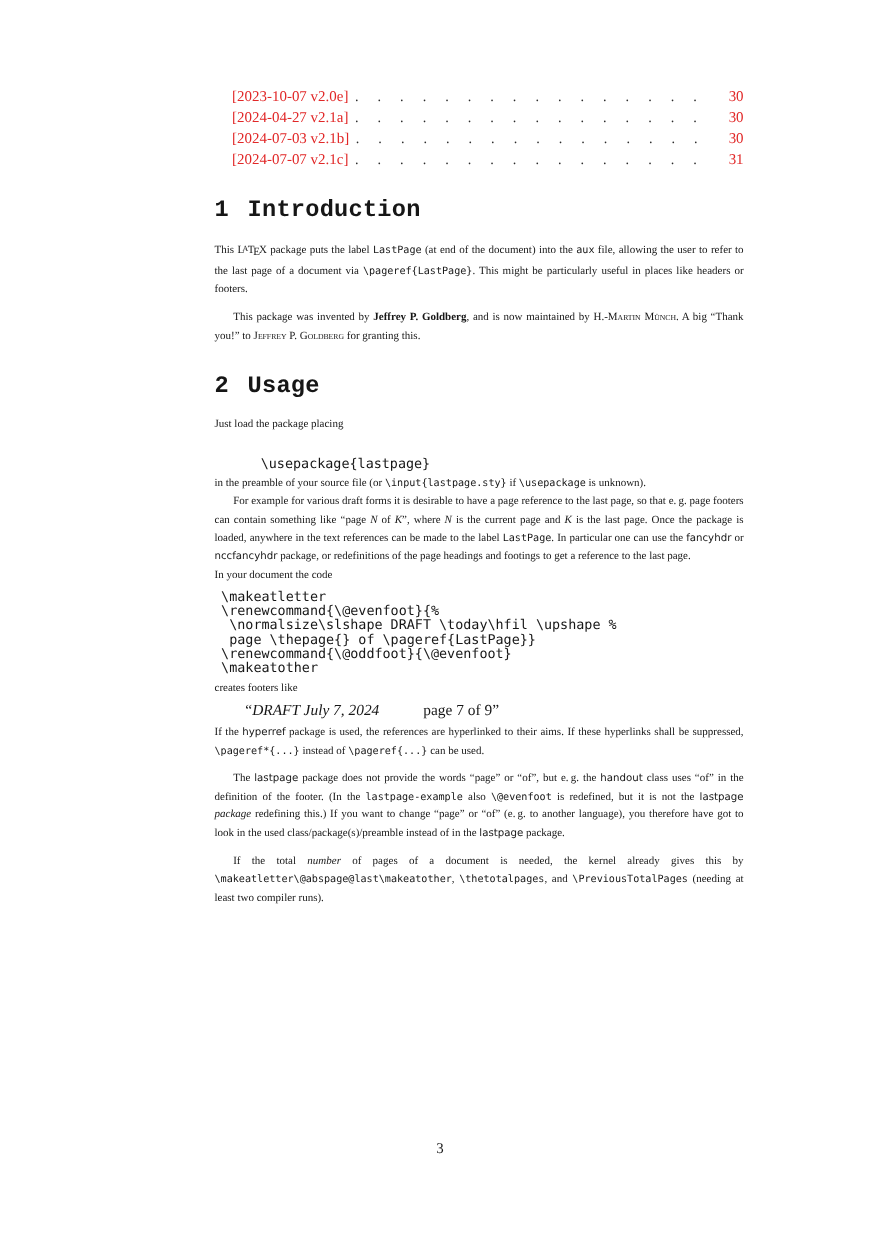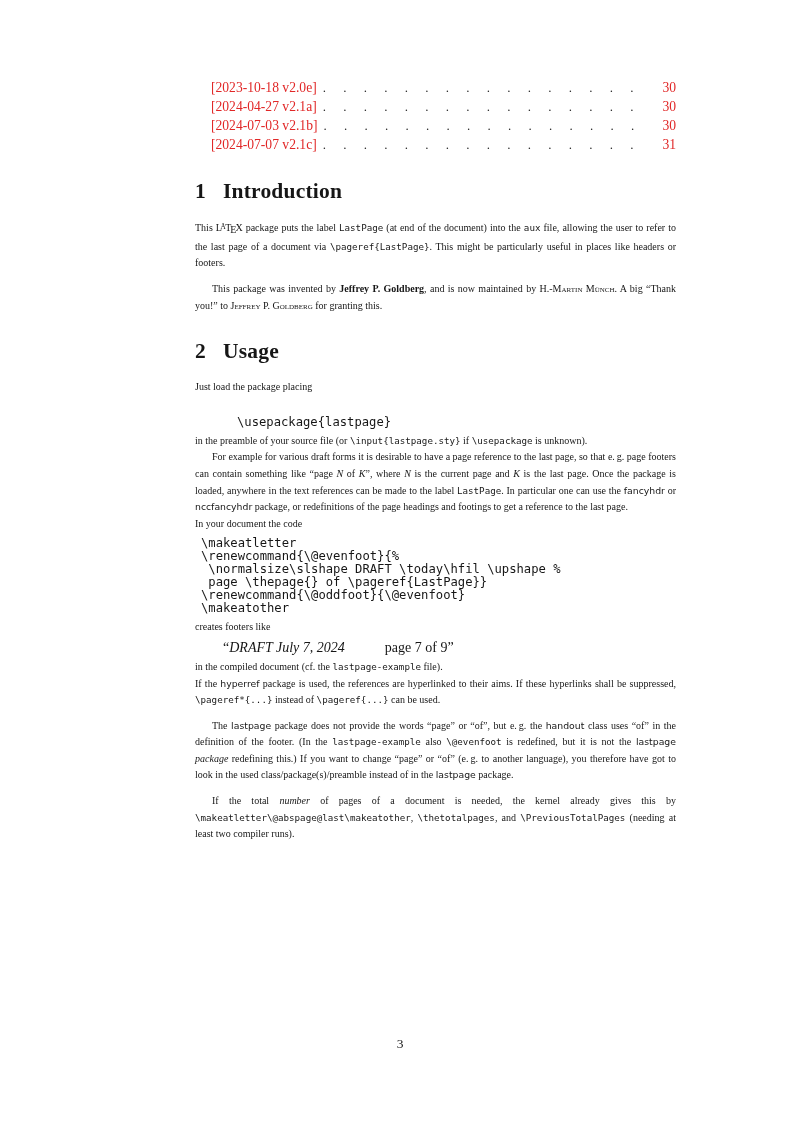--- a/index.html
+++ b/index.html
@@ -40,20 +40,21 @@
     font-size: 14.6px; margin-top: 21px;
   }
   .toc-chapter .num { margin-right: 9px; }
   .toc-chapter .fill { flex: 1; }
 
   
   .sec-heading {
     font-size: 21.5px; font-weight: bold;
     margin-top: 25px; margin-bottom: 15px;
     letter-spacing: 0.2px;
+    font-family: Liberation Mono, monospace;
   }
   .sec-heading .num { margin-right: 17px; }
 
   
   .para {
     font-size: 10px; line-height: 16.6px;
     text-align: justify; margin: 0;
   }
   .para.indent { text-indent: 17px; }
   .para.gap { margin-top: 9px; }
@@ -92,21 +93,21 @@
     position: absolute; left: 0; right: 0; top: 1036px;
     text-align: center; font-size: 13.5px;
   }
 </style>
 </head>
 <body>
 
 <div class="page">
   <div class="content">
       <div class="toc-entry">
-        <span class="toc-label">[2023-10-18 v2.0e]</span>
+        <span class="toc-label">[2023-10-07 v2.0e]</span>
         <span class="toc-leader"></span>
         <span class="toc-page">30</span>
       </div>
       <div class="toc-entry">
         <span class="toc-label">[2024-04-27 v2.1a]</span>
         <span class="toc-leader"></span>
         <span class="toc-page">30</span>
       </div>
       <div class="toc-entry">
         <span class="toc-label">[2024-07-03 v2.1b]</span>
@@ -128,19 +129,18 @@
       <p class="para indent"><span class="r-rm">For example for various draft forms it is desirable to have a page reference to the last page, so that e. g. page footers can contain something like “page </span><span class="r-it">N</span><span class="r-rm"> of </span><span class="r-it">K</span><span class="r-rm">”, where </span><span class="r-it">N</span><span class="r-rm"> is the current page and </span><span class="r-it">K</span><span class="r-rm"> is the last page. Once the package is loaded, anywhere in the text references can be made to the label </span><span class="r-tt">LastPage</span><span class="r-rm">. In particular one can use the </span><span class="r-sf">fancyhdr</span><span class="r-rm"> or </span><span class="r-sf">nccfancyhdr</span><span class="r-rm"> package, or redefinitions of the page headings and footings to get a reference to the last page.</span></p>
       <p class="para"><span class="r-rm">In your document the code</span></p>
       <div class="codeblock">\makeatletter
 \renewcommand{\@evenfoot}{%
  \normalsize\slshape DRAFT \today\hfil \upshape %
  page \thepage{} of \pageref{LastPage}}
 \renewcommand{\@oddfoot}{\@evenfoot}
 \makeatother</div>
       <p class="para"><span class="r-rm">creates footers like</span></p>
       <div class="exampleline"><span class="r-rm">“</span><span class="r-sl">DRAFT July 7, 2024</span><span class="r-gap"></span><span class="r-rm">page 7 of 9”</span></div>
-      <p class="para"><span class="r-rm">in the compiled document (cf. the </span><span class="r-tt">lastpage-example</span><span class="r-rm"> file).</span></p>
       <p class="para"><span class="r-rm">If the </span><span class="r-sf">hyperref</span><span class="r-rm"> package is used, the references are hyperlinked to their aims. If these hyperlinks shall be suppressed, </span><span class="r-tt">\pageref*{...}</span><span class="r-rm"> instead of </span><span class="r-tt">\pageref{...}</span><span class="r-rm"> can be used.</span></p>
       <p class="para indent gap"><span class="r-rm">The </span><span class="r-sf">lastpage</span><span class="r-rm"> package does not provide the words “page” or “of”, but e. g. the </span><span class="r-sf">handout</span><span class="r-rm"> class uses “of” in the definition of the footer. (In the </span><span class="r-tt">lastpage-example</span><span class="r-rm"> also </span><span class="r-tt">\@evenfoot</span><span class="r-rm"> is redefined, but it is not the </span><span class="r-sf">lastpage</span><span class="r-rm"> </span><span class="r-it">package</span><span class="r-rm"> redefining this.) If you want to change “page” or “of” (e. g. to another language), you therefore have got to look in the used class/package(s)/preamble instead of in the </span><span class="r-sf">lastpage</span><span class="r-rm"> package.</span></p>
       <p class="para indent gap"><span class="r-rm">If the total </span><span class="r-it">number</span><span class="r-rm"> of pages of a document is needed, the kernel already gives this by </span><span class="r-tt">\makeatletter\@abspage@last\makeatother</span><span class="r-rm">, </span><span class="r-tt">\thetotalpages</span><span class="r-rm">, and </span><span class="r-tt">\PreviousTotalPages</span><span class="r-rm"> (needing at least two compiler runs).</span></p>
     </div>
   <div class="page-number">3</div>
 </div>
 
 </body></html>

